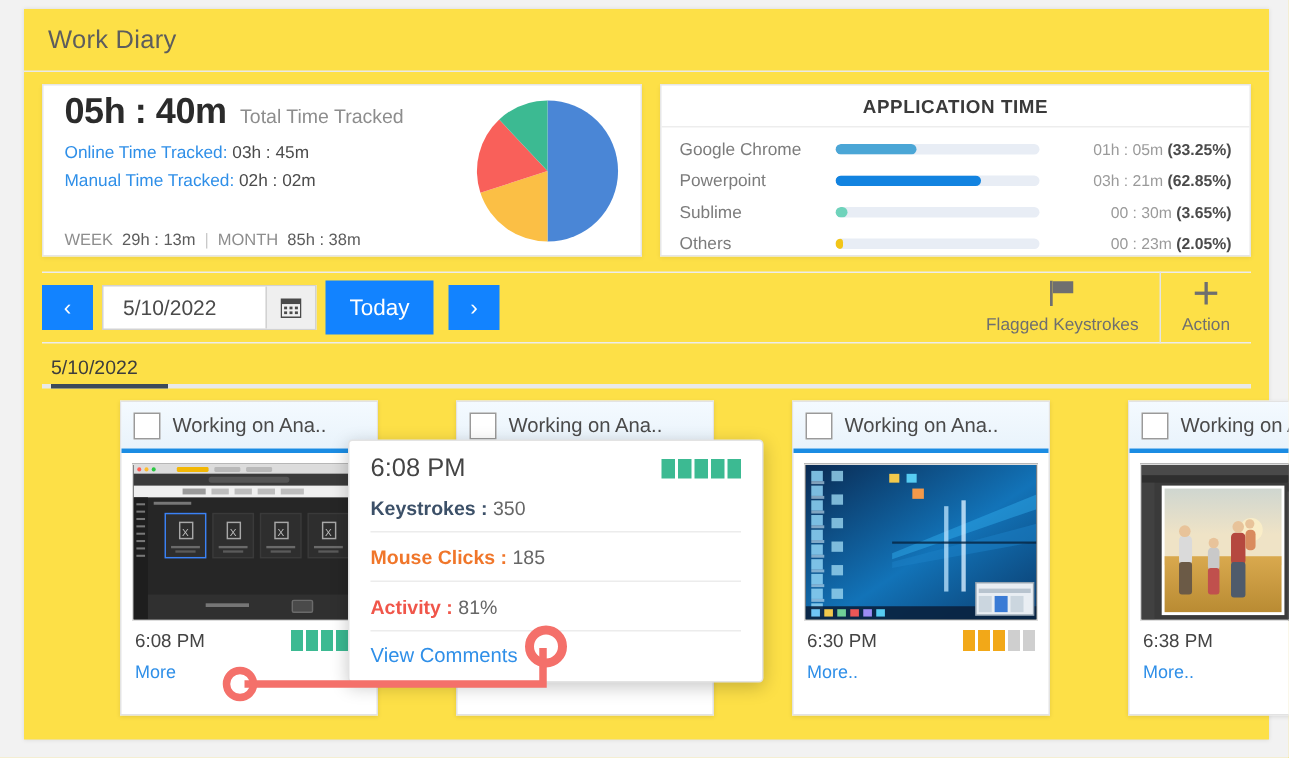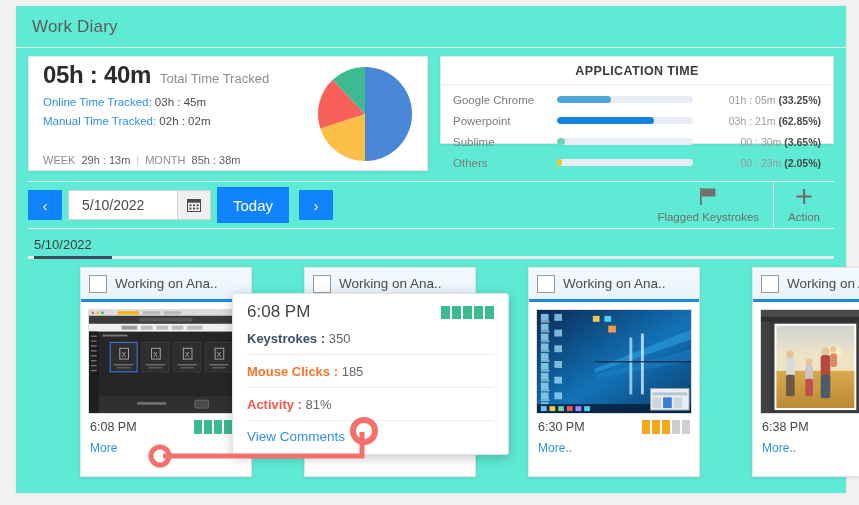--- a/index.html
+++ b/index.html
@@ -12,21 +12,21 @@
   }
   .page {
     position: relative;
     width: 859px; height: 505px;
     background: #f2f2f2;
   }
   .sheet {
     position: absolute;
     left: 16px; top: 6px;
     width: 830px; height: 487px;
-    background: #5eead4;
+    background: #fde047;
     box-shadow: 0 0 3px rgba(0,0,0,.10);
   }
   
   .title-bar {
     height: 42px;
     border-bottom: 1px solid #e9e9e9;
     display: flex; align-items: center;
     padding-left: 16px;
   }
   .title-bar .t {
@@ -57,21 +57,21 @@
   .wm-line {
     margin-top: 27px; font-size: 11px; color: #8d8d8d;
     display: flex; align-items: center; gap: 6px;
   }
   .wm-line .v { color: #5c5c5c; }
   .wm-sep { color: #c9c9c9; }
   .pie-wrap { width: 104px; display:flex; justify-content:center; }
   .pie { width: 96px; height: 96px; }
 
   .app-card {
-    flex: 1; height: 88px;
+    flex: 1; height: 115px;
     display: flex; flex-direction: column;
   }
   .app-head {
     text-align: center; font-size: 12.5px; font-weight: bold;
     color: #3a3a3a; letter-spacing: .4px;
     padding: 7px 0 6px; border-bottom: 1px solid #ededed;
   }
   .app-rows { padding: 4px 12px 0 12px; }
   .app-row {
     display: flex; align-items: center;

